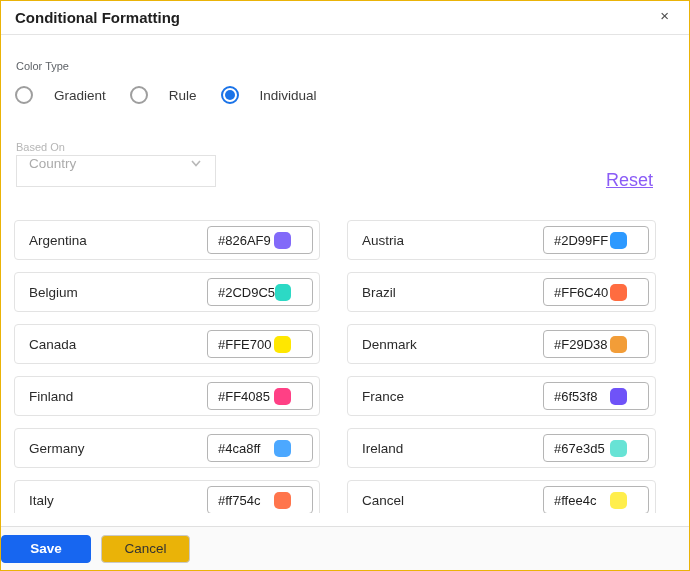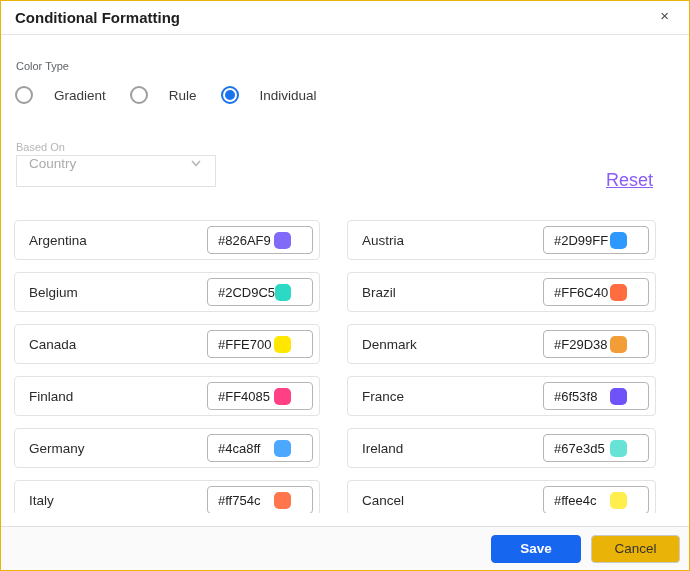--- a/index.html
+++ b/index.html
@@ -86,21 +86,21 @@
     border: 1px solid #b5b5b5; border-radius: 4px;
     display: flex; align-items: center; padding: 0 21px 0 10px; background: #fff;
   }
   .hex { font-size: 13px; color: #212121; }
   .chip { margin-left: auto; width: 17px; height: 17px; border-radius: 5px; cursor: pointer; }
 
   
   .footer {
     position: absolute; left: 0; right: 0; bottom: 0; height: 44px;
     background: #fafafa; border-top: 1px solid #e0e0e0;
-    display: flex; align-items: center; justify-content: flex-end;
+    display: flex; align-items: center; 
     gap: 10px; padding-right: 9px;
   }
   .btn {
     height: 28px; border-radius: 4px; font-size: 13.5px;
     font-family: inherit; cursor: pointer;
   }
   .btn-save {
     width: 90px; background: #1766f0; border: 1px solid #1766f0;
     color: #fff; font-weight: bold;
   }

